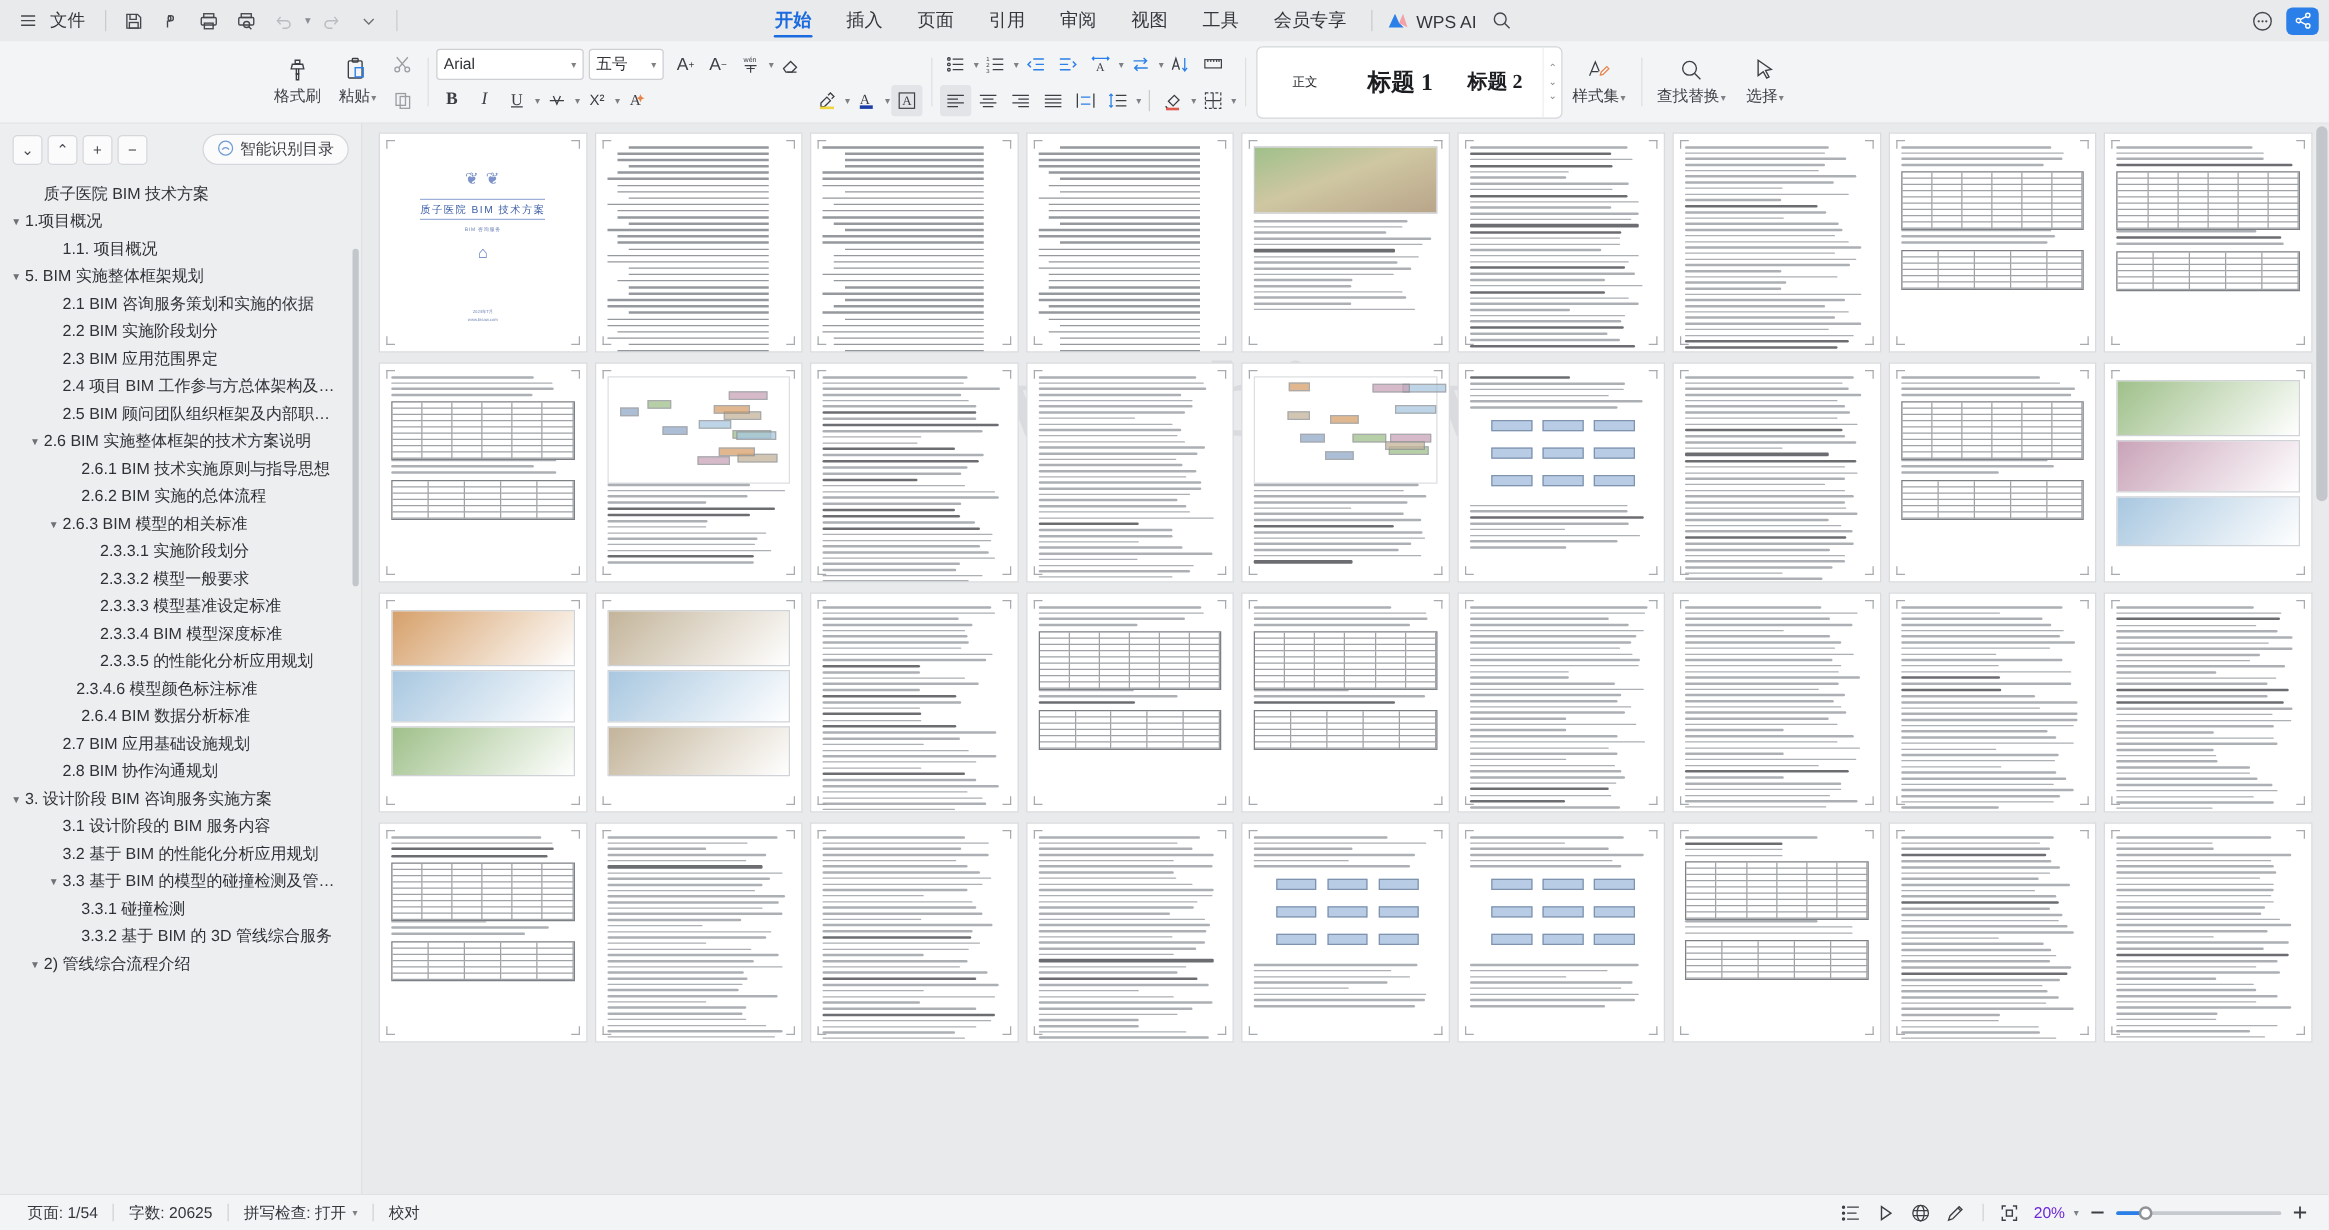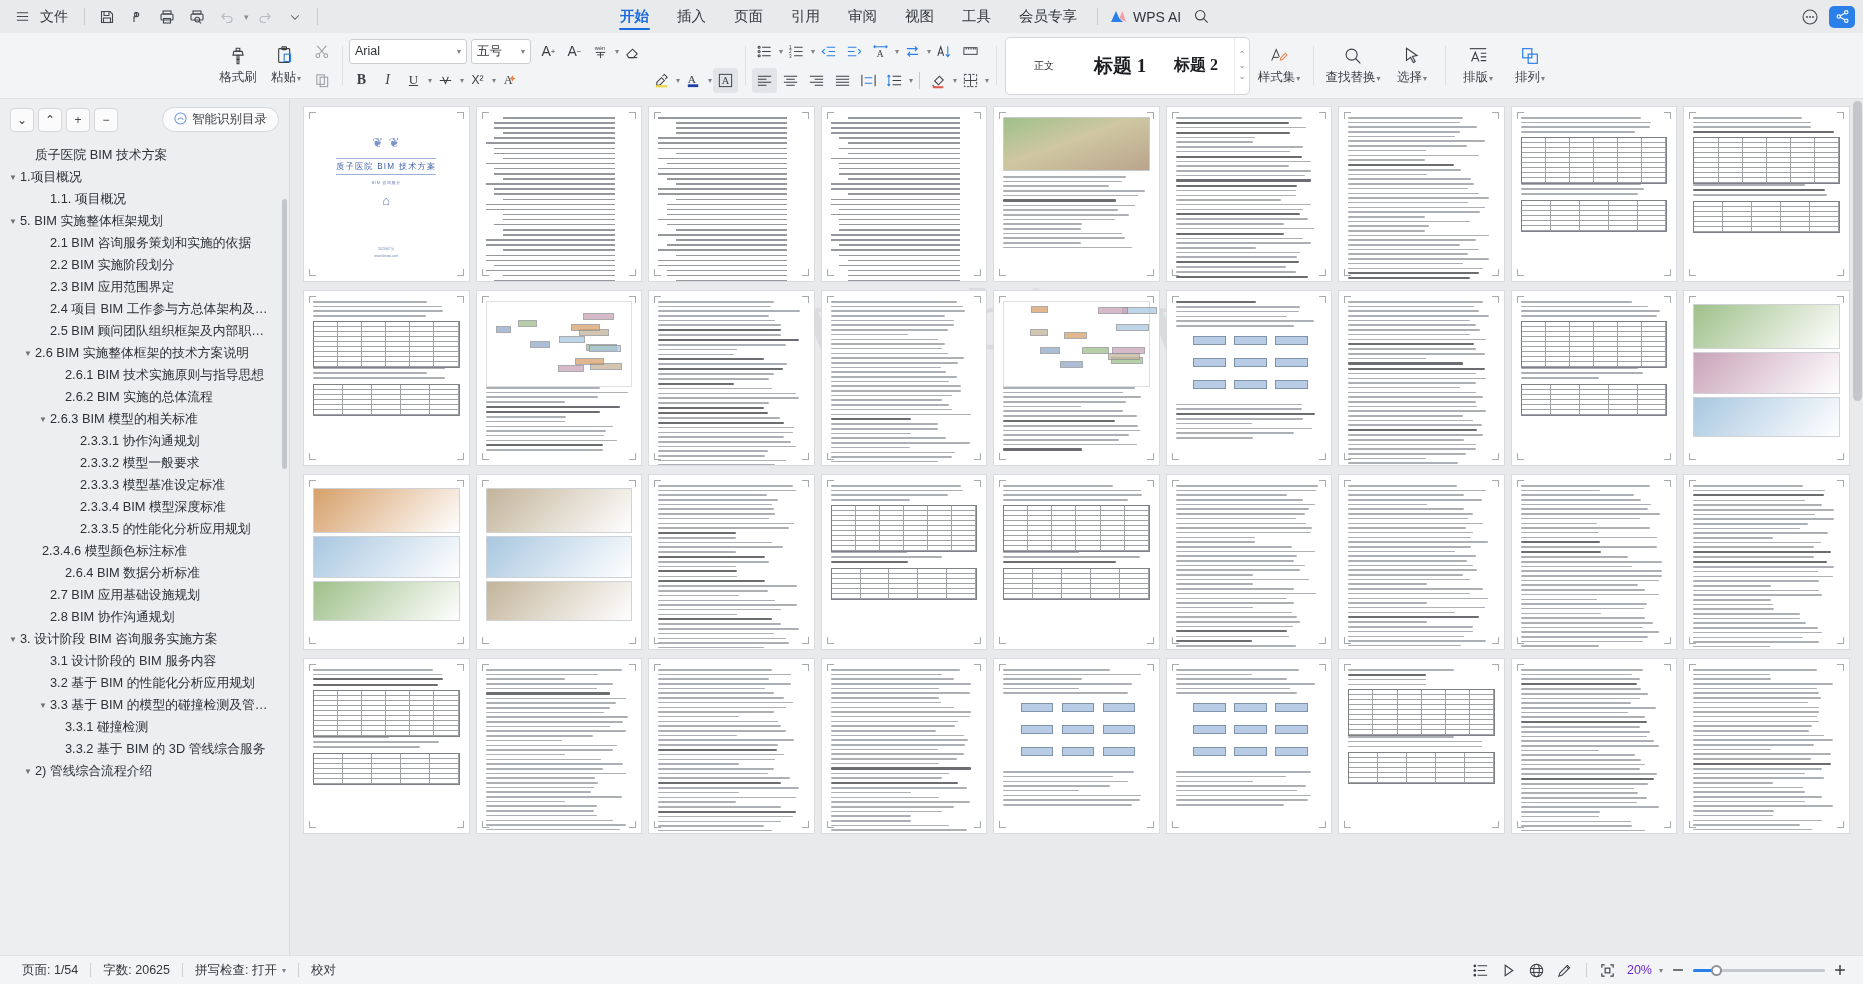--- a/index.html
+++ b/index.html
@@ -571,37 +571,20 @@
         <span class="lbl"><span>查找替换</span><span class="car">▾</span></span>
       </div>
       <div class="big-btn" style="width:52px;">
         <svg width="22" height="22" viewBox="0 0 24 24" fill="none" stroke="#3b3e43" stroke-width="1.2">
             <path d="M6 3.5l11.5 8-5 1 3 5.6-2 1-3-5.6-4.5 3.4z"></path>
           </svg>
         <span class="lbl"><span>选择</span><span class="car">▾</span></span>
       </div>
     </div>
 
-    <div class="rib-group">
-      <div class="big-btn" style="width:52px;">
-        <svg width="22" height="22" viewBox="0 0 24 24" fill="none" stroke="#3b3e43" stroke-width="1.2">
-            <path d="M3 4h18"></path>
-            <path d="M5 18L9 8l4 10M6.4 14.8h5.2"></path>
-            <path d="M15 9h6M15 13h6M15 17h6"></path>
-          </svg>
-        <span class="lbl"><span>排版</span><span class="car">▾</span></span>
-      </div>
-      <div class="big-btn" style="width:52px;">
-        <svg width="22" height="22" viewBox="0 0 24 24" fill="none" stroke="#2a7fe8" stroke-width="1.3">
-            <rect x="4" y="4" width="10" height="10"></rect>
-            <rect x="10" y="10" width="10" height="10"></rect>
-          </svg>
-        <span class="lbl"><span>排列</span><span class="car">▾</span></span>
-      </div>
-    </div>
   </div>
 
   <div class="body">
 
     <div class="sidebar">
       <div class="sb-tools">
         <div class="sb-tbtn">⌄</div>
         <div class="sb-tbtn">⌃</div>
         <div class="sb-tbtn">+</div>
         <div class="sb-tbtn">−</div>
@@ -663,39 +646,39 @@
           <div class="toc-row" style="padding-left: 51px;">
             <span class="toc-arrow"></span>
             <span class="toc-label">2.6.2 BIM 实施的总体流程</span>
           </div>
           <div class="toc-row" style="padding-left: 36px;">
             <span class="toc-arrow">▼</span>
             <span class="toc-label">2.6.3 BIM 模型的相关标准</span>
           </div>
           <div class="toc-row" style="padding-left: 66px;">
             <span class="toc-arrow"></span>
-            <span class="toc-label">2.3.3.1 协作沟通规划</span>
+            <span class="toc-label">2.3.3.1 实施阶段划分</span>
           </div>
           <div class="toc-row" style="padding-left: 66px;">
             <span class="toc-arrow"></span>
             <span class="toc-label">2.3.3.2 模型一般要求</span>
           </div>
           <div class="toc-row" style="padding-left: 66px;">
             <span class="toc-arrow"></span>
             <span class="toc-label">2.3.3.3 模型基准设定标准</span>
           </div>
           <div class="toc-row" style="padding-left: 66px;">
             <span class="toc-arrow"></span>
             <span class="toc-label">2.3.3.4 BIM 模型深度标准</span>
           </div>
           <div class="toc-row" style="padding-left: 66px;">
             <span class="toc-arrow"></span>
             <span class="toc-label">2.3.3.5 的性能化分析应用规划</span>
           </div>
-          <div class="toc-row" style="padding-left: 28px;">
+          <div class="toc-row" style="padding-left: 47px;">
             <span class="toc-arrow"></span>
             <span class="toc-label">2.3.4.6 模型颜色标注标准</span>
           </div>
           <div class="toc-row" style="padding-left: 51px;">
             <span class="toc-arrow"></span>
             <span class="toc-label">2.6.4 BIM 数据分析标准</span>
           </div>
           <div class="toc-row" style="padding-left: 36px;">
             <span class="toc-arrow"></span>
             <span class="toc-label">2.7 BIM 应用基础设施规划</span>

